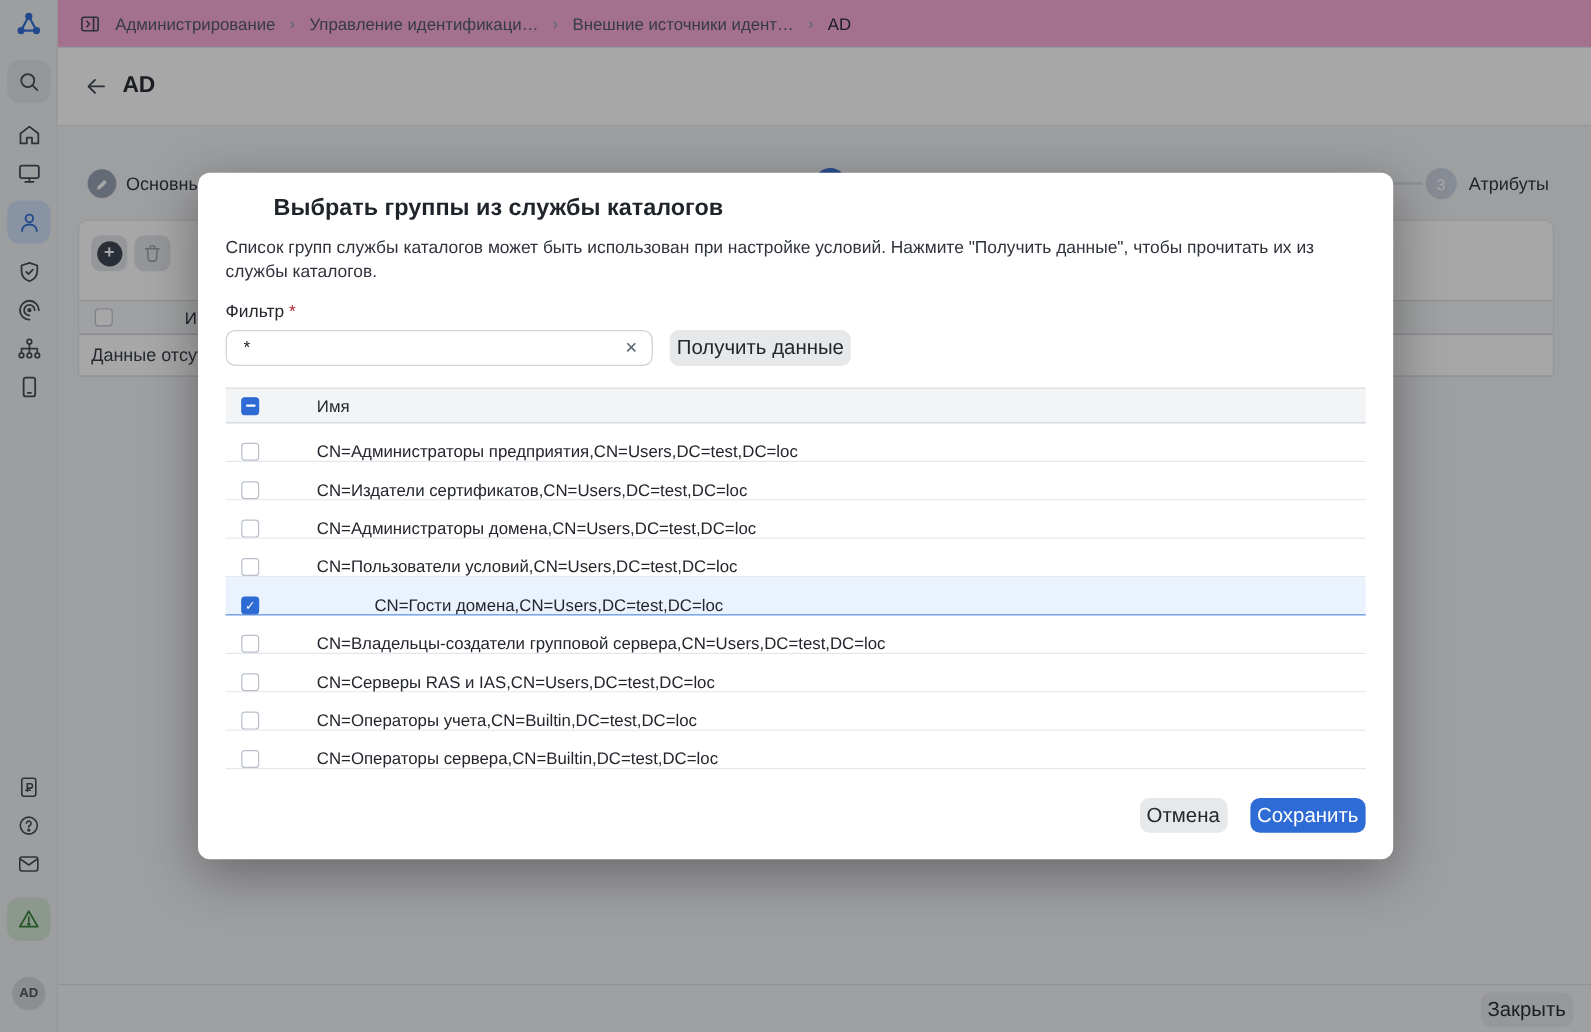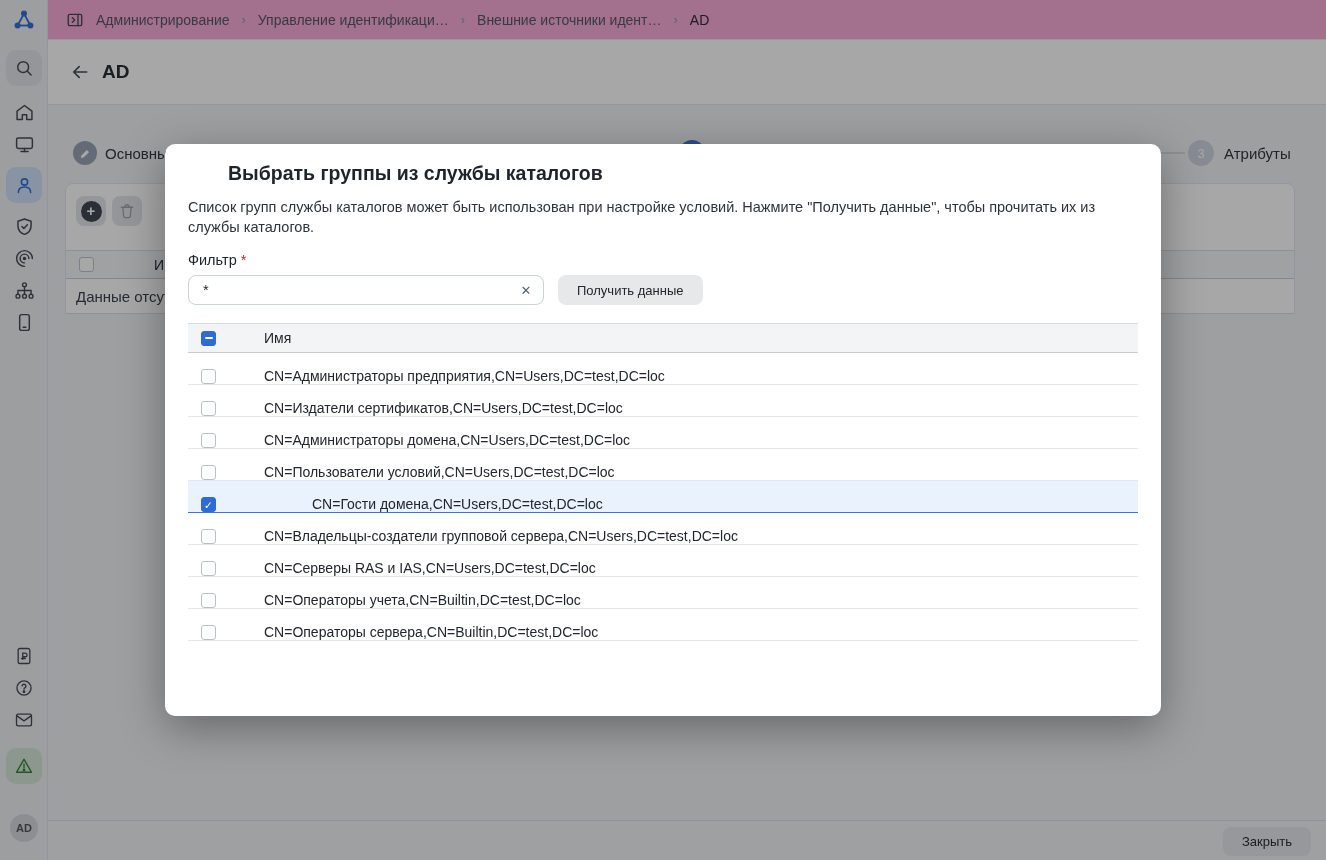--- a/index.html
+++ b/index.html
@@ -67,21 +67,21 @@
   .bg-empty { position:absolute; left:0; top:95px; width:100%; height:35px; display:flex;
               align-items:center; border-bottom:1px solid #dadde1; font-size:15px; color:#343a42; }
 
   
   .page-foot { position:absolute; left:48px; top:820px; width:1278px; height:40px;
                border-top:1px solid #dcdee2; background:#f3f4f6; }
   .foot-btns { position:absolute; right:15px; top:6px; display:flex; gap:9px;flex-direction:column; }
 
   
   .btn { display:inline-flex; align-items:center; justify-content:center; border-radius:8px;
-         font-size:13px; border:none; cursor:pointer; height:29px; padding:0 19px;
+         font-size:17px; border:none; cursor:pointer; height:29px; padding:0 6px;
          font-family:inherit; }
   .btn-grey { background:#e6e8ea; color:#23262c; }
   .btn-blue { background:#2e6bd4; color:#fff; }
 
   
   .backdrop { position:absolute; inset:0; background:rgba(15,17,20,0.37); z-index:50; }
   .modal { position:absolute; left:165px; top:144px; width:996px; height:572px; background:#fff;
            border-radius:10px; box-shadow:0 12px 44px rgba(0,0,0,.35); z-index:60; }
   .m-title { position:absolute; left:23px; top:18px; font-size:19.5px; font-weight:bold; color:#1f232a;margin-left:40px; }
   .m-desc { position:absolute; left:23px; top:54px; width:934px; font-size:14.5px;
@@ -358,13 +358,17 @@
   </div>
         <div class="trow">
     <span class="cbcell">
       <span class="cb"></span>
     </span>
     <span class="tname">CN=Операторы сервера,CN=Builtin,DC=test,DC=loc</span>
   </div>
       </div>
   </div>
 
+  <div class="m-foot">
+    <button class="btn btn-grey">Отмена</button>
+    <button class="btn btn-blue">Сохранить</button>
+  </div>
 </div>
 
 </body></html>

